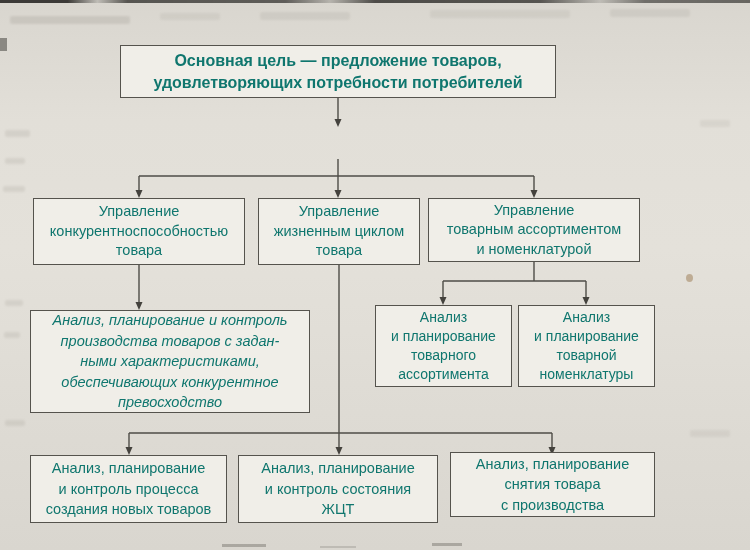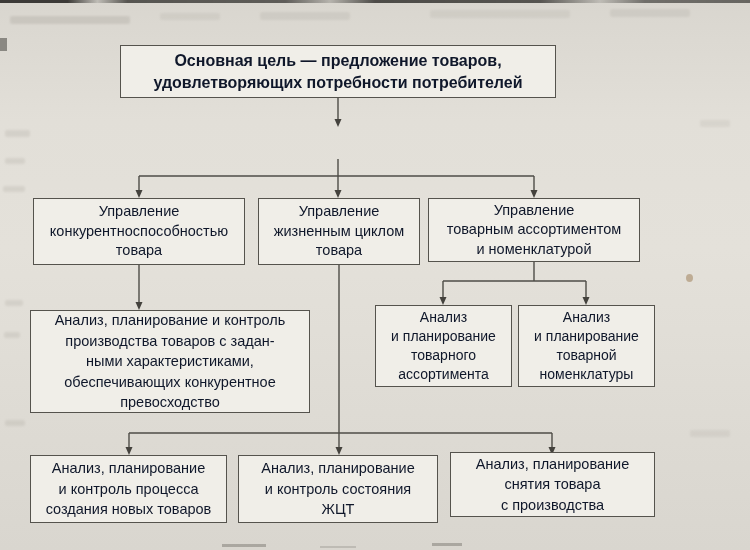--- a/index.html
+++ b/index.html
@@ -29,29 +29,29 @@
 
   svg.connectors{position:absolute;left:0;top:0;}
   svg.connectors path{stroke:#4e4c47;stroke-width:1.4;fill:none;}
   svg.connectors polygon{fill:#44423d;stroke:none;}
 
   .node{
     position:absolute;box-sizing:border-box;
     background:#f0eee8;border:1.5px solid #55534d;
     display:flex;align-items:center;justify-content:center;
     text-align:center;white-space:pre-line;
-    color:#0f172a;font-size:14.5px;line-height:1.35;
+    color:#0f766e;font-size:14.5px;line-height:1.35;
     padding:2px 4px;
   }
   #n-goal{left:120px;top:45px;width:436px;height:53px;font-weight:bold;font-size:16px;line-height:1.32;}
   #n-tasks{left:218px;top:127px;width:238px;height:32px;font-size:15px;}
   #n-m1{left:33px;top:198px;width:212px;height:67px;}
   #n-m2{left:258px;top:198px;width:162px;height:67px;}
   #n-m3{left:428px;top:198px;width:212px;height:64px;}
-  #n-d1{left:30px;top:310px;width:280px;height:103px;line-height:1.42;}
+  #n-d1{left:30px;top:310px;width:280px;height:103px;line-height:1.42;font-style:italic;}
   #n-d2{left:375px;top:305px;width:137px;height:82px;font-size:14px;}
   #n-d3{left:518px;top:305px;width:137px;height:82px;font-size:14px;}
   #n-b1{left:30px;top:455px;width:197px;height:68px;line-height:1.42;}
   #n-b2{left:238px;top:455px;width:200px;height:68px;line-height:1.42;}
   #n-b3{left:450px;top:452px;width:205px;height:65px;line-height:1.42;}
 </style>
 </head>
 <body>
 
 <div class="page">

